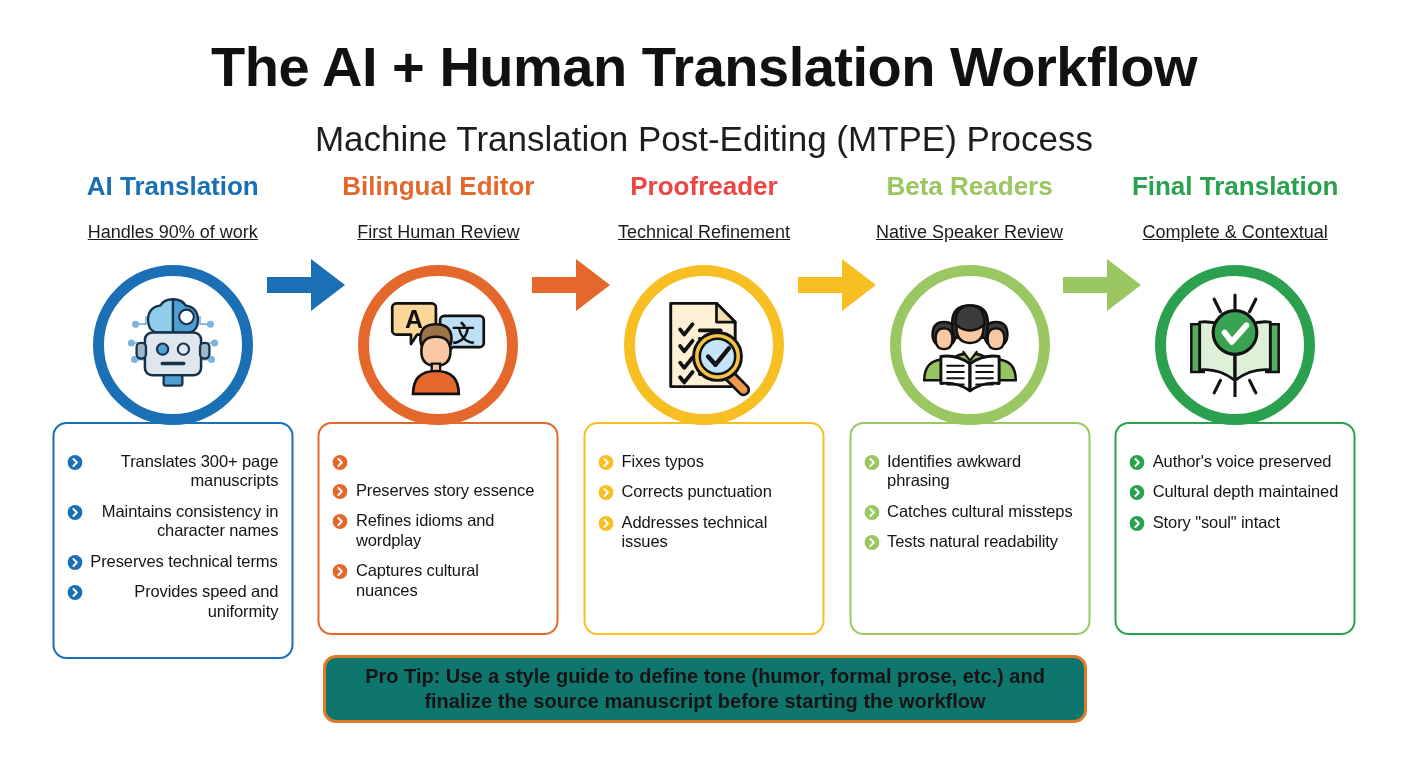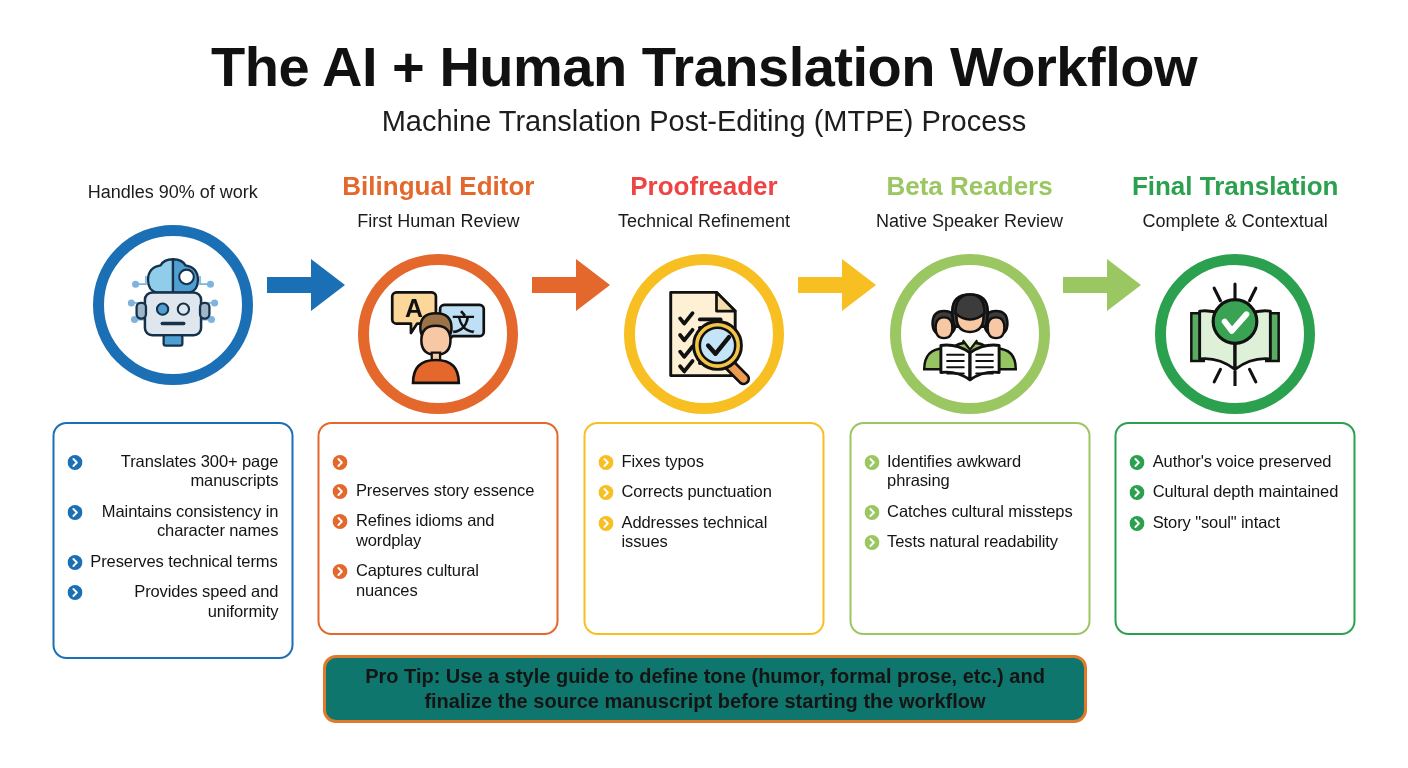--- a/index.html
+++ b/index.html
@@ -12,43 +12,43 @@
     position:relative;
   }
 
   
   #header { position:absolute; top:36px; left:0; width:1408px; text-align:center; }
   #title {
     font-size:56px; font-weight:bold; letter-spacing:-0.5px;
     color:#111111; line-height:1.12;
   }
   #subtitle {
-    font-size:29px; font-weight:400; color:#1d1d1d;
-    margin-top:6px; line-height:1.15;
+    font-size:35px; font-weight:400; color:#1d1d1d;
+    margin-top:20px; line-height:1.15;
   }
 
   
   #columns {
     position:absolute; top:172px; left:40px;
     width:1328px; height:500px;
     display:flex; flex-direction:row;
   }
   .col {
     width:265.6px;
     position:relative;
     display:flex; flex-direction:column; align-items:center;
   }
 
   .col-title {
     font-size:26px; font-weight:bold; line-height:1.1;
     text-align:center; white-space:nowrap;
   }
   .col-sub {
     font-size:18px; font-weight:400; color:#1b1b1b;
-    text-align:center; margin-top:10px; white-space:nowrap;
+    text-align:center; margin-top:21px; white-space:nowrap;text-decoration:underline;
   }
 
   
   .circle-wrap {
     margin-top:22px;
     width:160px; height:160px;
     position:relative;
     display:flex; align-items:center; justify-content:center;
     z-index:3;
   }
@@ -122,20 +122,21 @@
 </head>
 <body>
 
 <div id="header">
   <div id="title">The AI + Human Translation Workflow</div>
   <div id="subtitle">Machine Translation Post-Editing (MTPE) Process</div>
 </div>
 
 <div id="columns">
     <div class="col">
+    <div class="col-title" style="color:#1b6fb4">AI Translation</div>
     <div class="col-sub">Handles 90% of work</div>
     <div class="card tall" style="border-color:#1b6fb4">
 
     <div class="bullet">
       <span class="bmark">
             <svg viewBox="0 0 16 16" xmlns="http://www.w3.org/2000/svg">
       <circle cx="8" cy="8" r="8" fill="#1b6fb4"></circle>
       <path d="M6.3 4.3 L10 8 L6.3 11.7" fill="none" stroke="#ffffff" stroke-width="2" stroke-linecap="round" stroke-linejoin="round"></path>
     </svg>
           </span>

